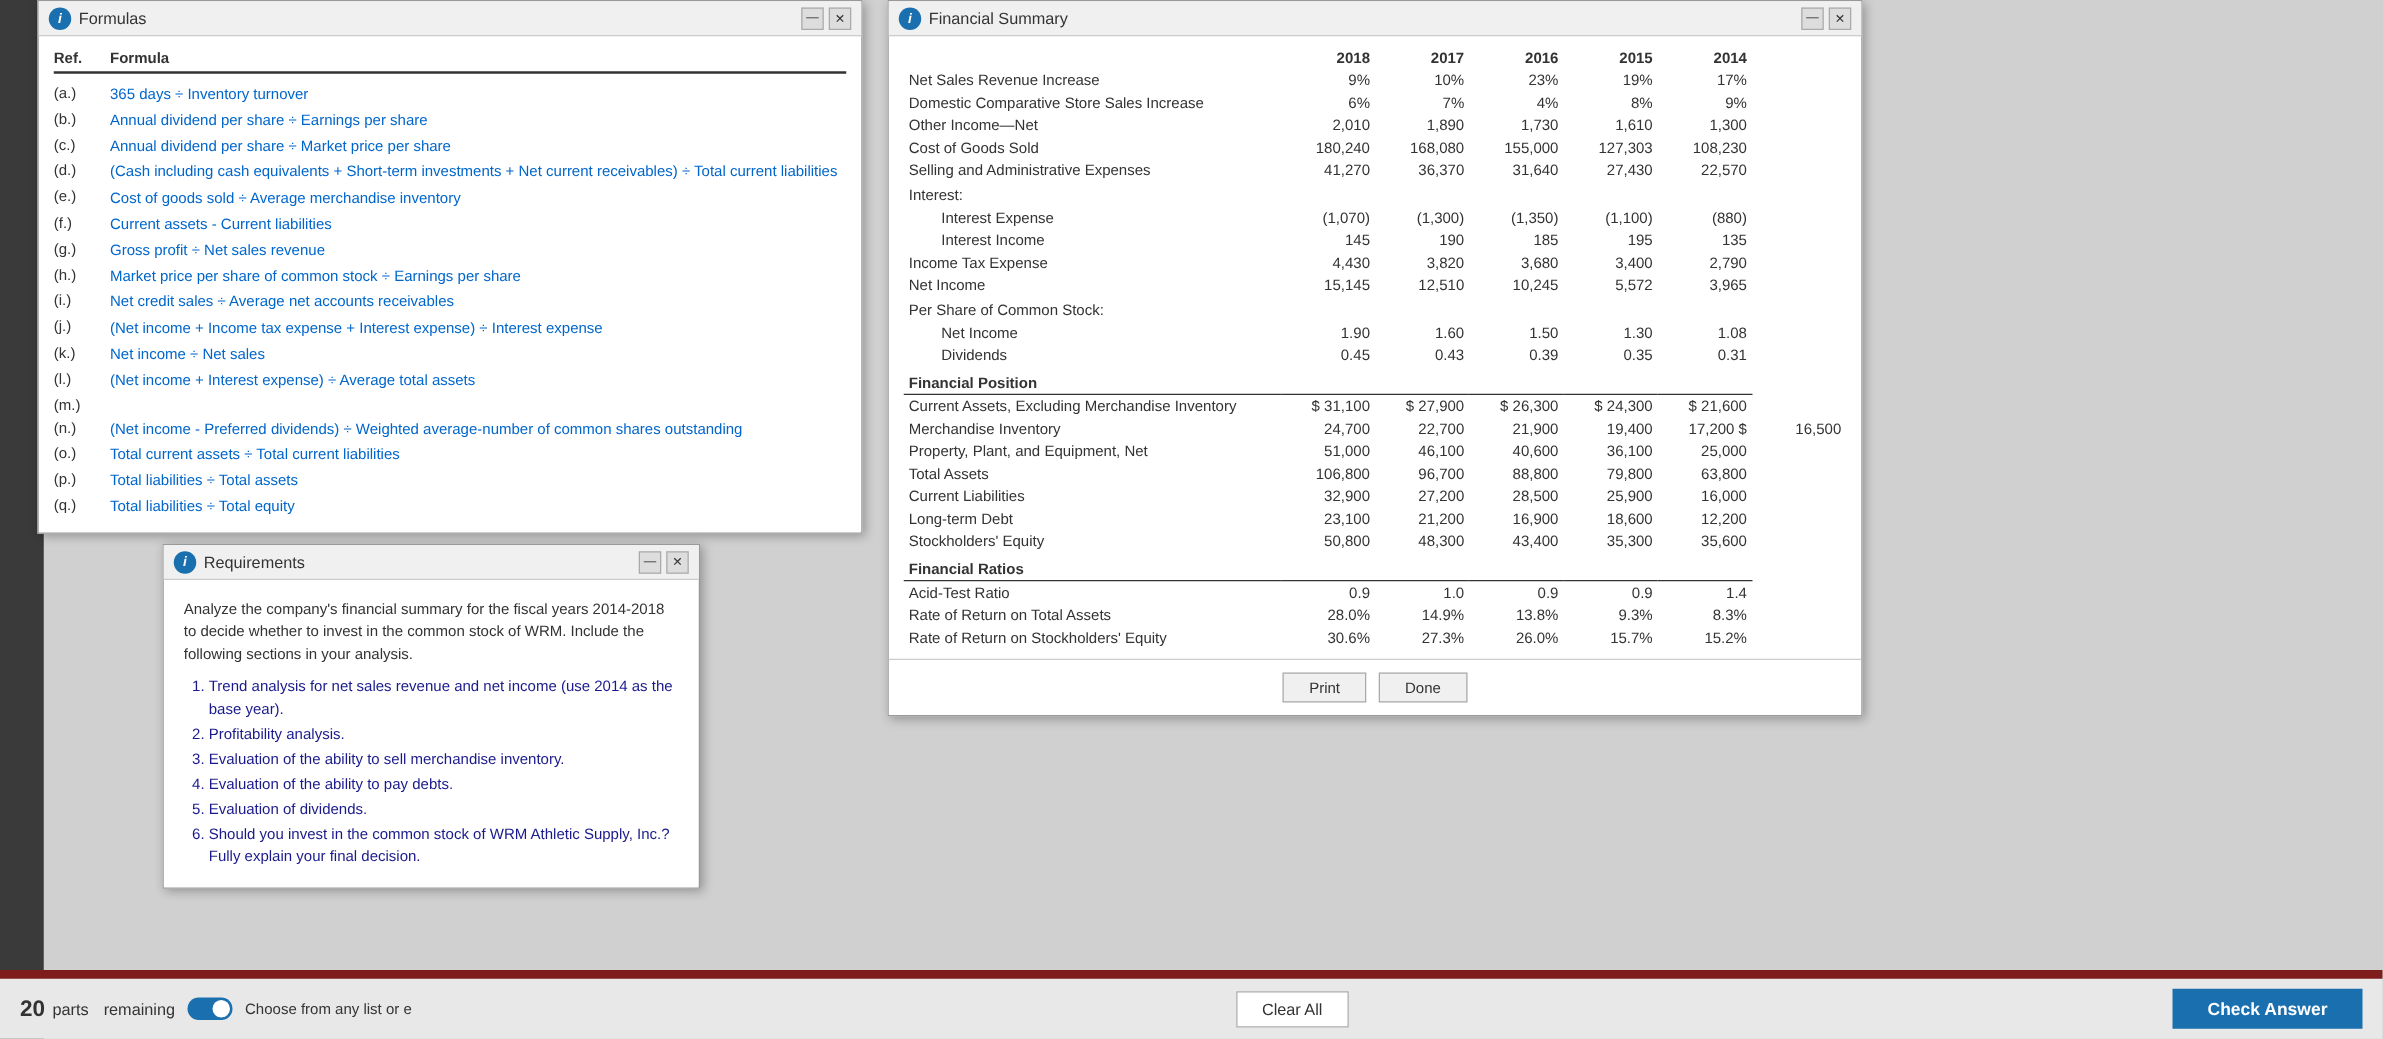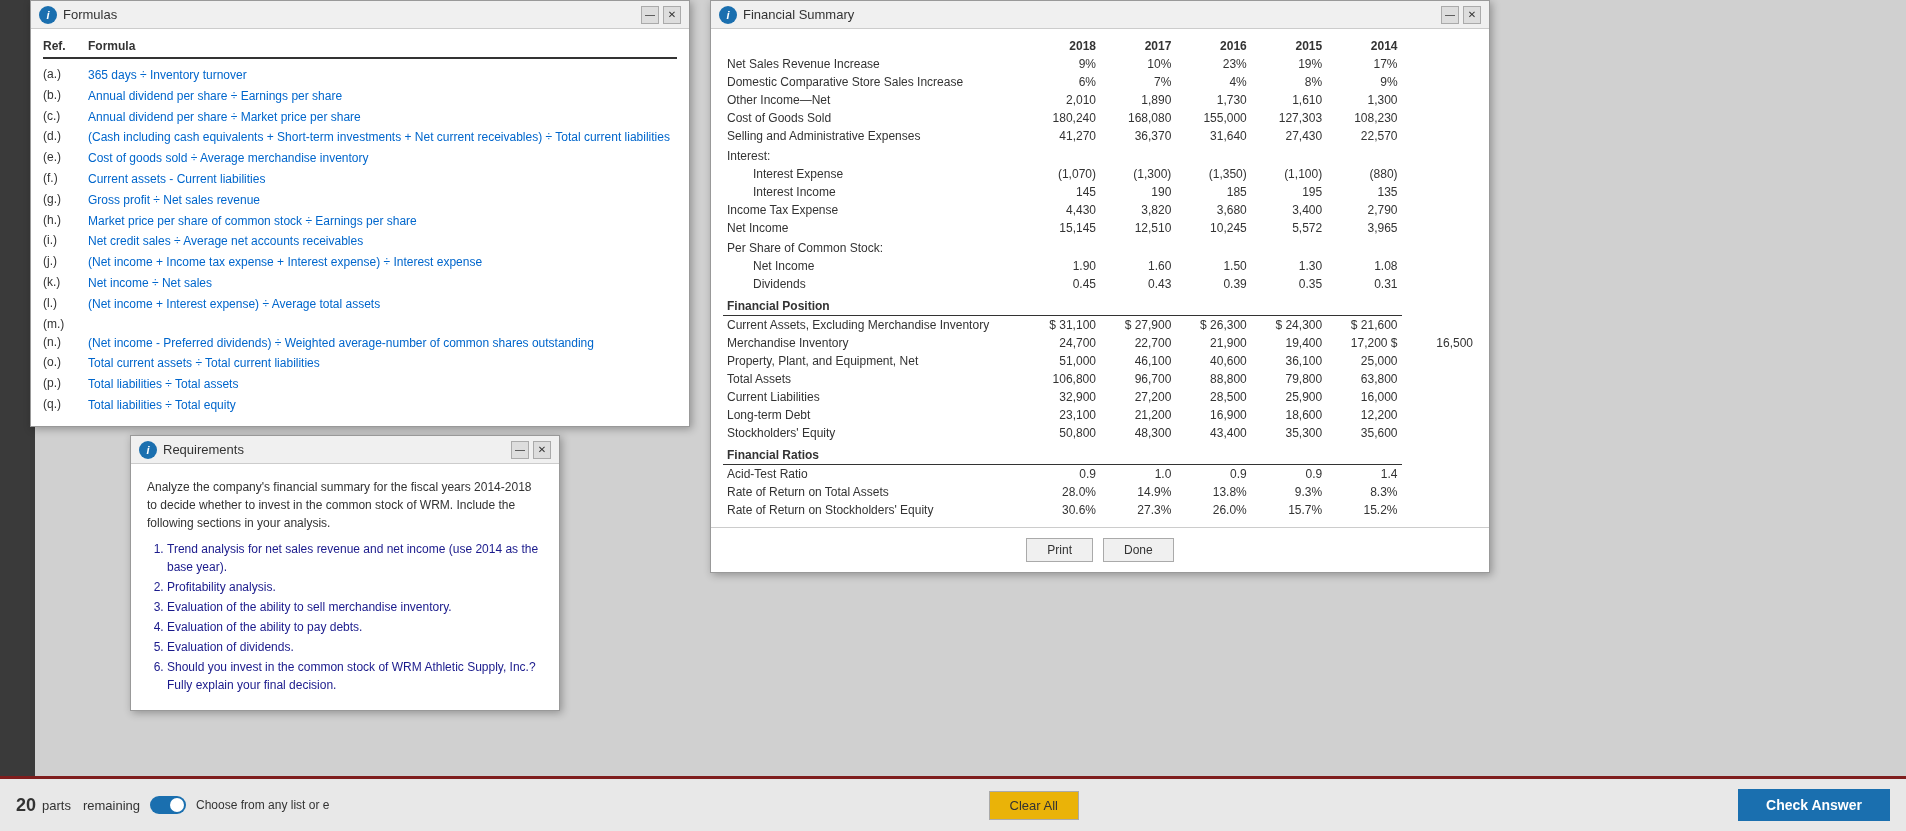--- a/index.html
+++ b/index.html
@@ -189,21 +189,21 @@
     }
 
     
     .bottom-bar {
       position: absolute;
       bottom: 0;
       left: 0;
       right: 0;
       height: 55px;
       background: #e8e8e8;
-      border-top: 3px solid #7f1d1d;
+      border-top: 7px solid #7f1d1d;
       display: flex;
       align-items: center;
       justify-content: space-between;
       padding: 0 16px;
     }
     .bottom-left {
       display: flex;
       align-items: center;
       gap: 10px;
     }
@@ -233,21 +233,21 @@
       right: 2px;
       top: 2px;
       width: 14px;
       height: 14px;
       background: white;
       border-radius: 50%;
     }
 
     .clear-all-btn {
       padding: 6px 20px;
-      background: #eab308;
+      background: #ffffff;
       border: 1px solid #aaa;
       cursor: pointer;
       font-size: 13px;
       color: #333;
     }
     .check-answer-btn {
       padding: 8px 28px;
       background: #1a6faf;
       border: none;
       cursor: pointer;

